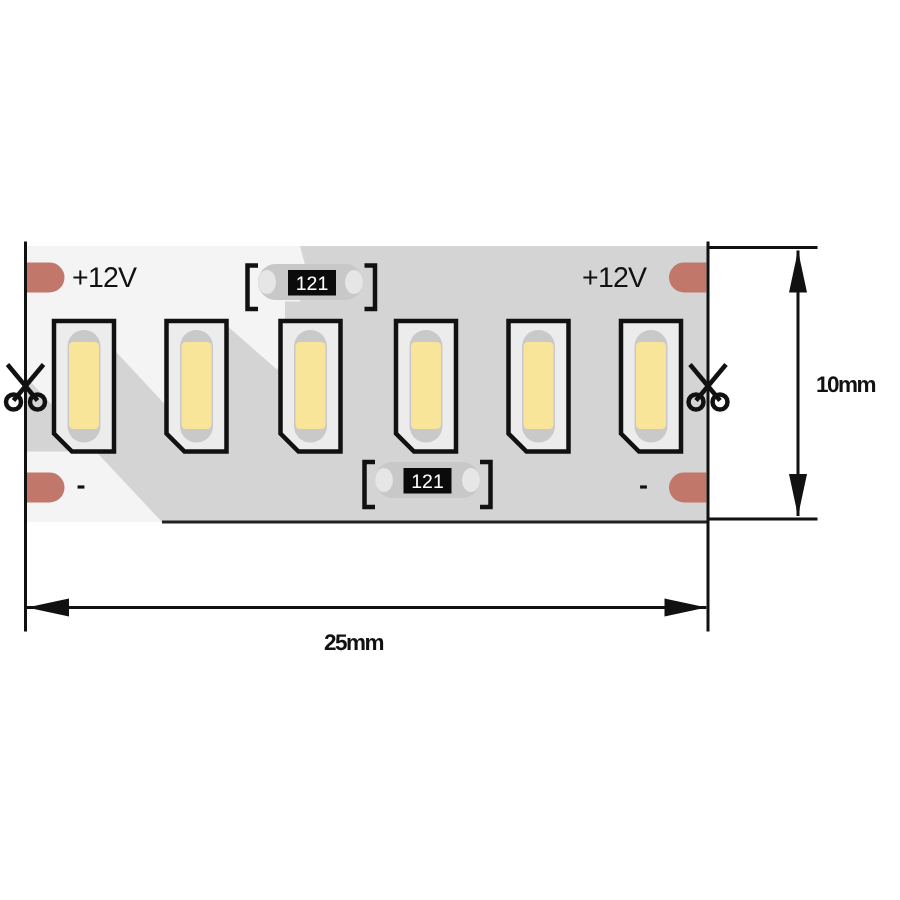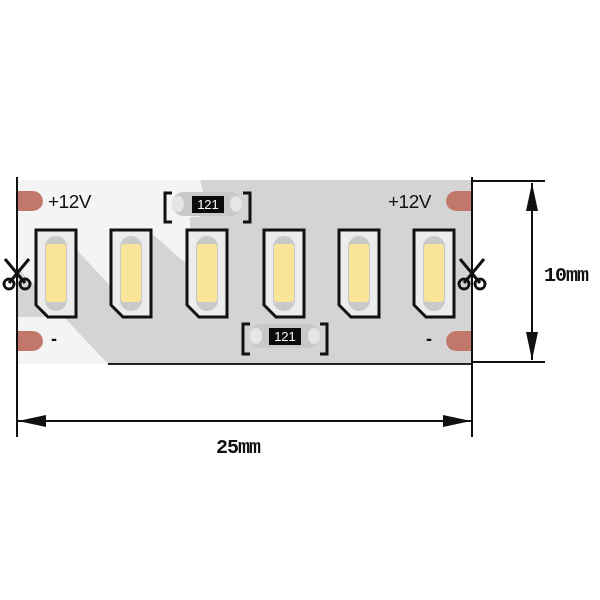--- a/index.html
+++ b/index.html
@@ -1,21 +1,21 @@
 <!DOCTYPE html>
 <html><head>
 <meta charset="utf-8">
 <style>
   html, body { margin:0; padding:0; background:#ffffff; }
   body { width:600px; height:600px; position:relative; overflow:hidden; font-family:"Liberation Sans", sans-serif; }
-  #diagram { position:absolute; left:0; top:17px; width:600px; height:426px; }
+  #diagram { position:absolute; left:0; top:1px; width:600px; height:426px; }
   .lbl { position:absolute; font-family:"Liberation Sans", sans-serif; font-weight:bold; color:#111; white-space:nowrap; }
   .volt { font-size:19px; font-weight:normal; letter-spacing:-0.5px; }
   .minus { font-size:18px; }
-  .dim { font-size:20px; letter-spacing:-1px;font-family:Liberation Mono, monospace; }
+  .dim { font-size:15px; letter-spacing:-1px; }
   .res-label { position:absolute; background:#0b0b0b; color:#fff; font-size:13px; font-weight:normal; text-align:center; line-height:17px; height:17px; width:32px; }
 </style>
 </head>
 <body>
 
 <div id="diagram">
   <svg width="600" height="600" viewBox="0 0 600 600" xmlns="http://www.w3.org/2000/svg">
 
     <g>
       <rect x="17" y="163" width="455" height="184" fill="#f4f4f4"></rect>

